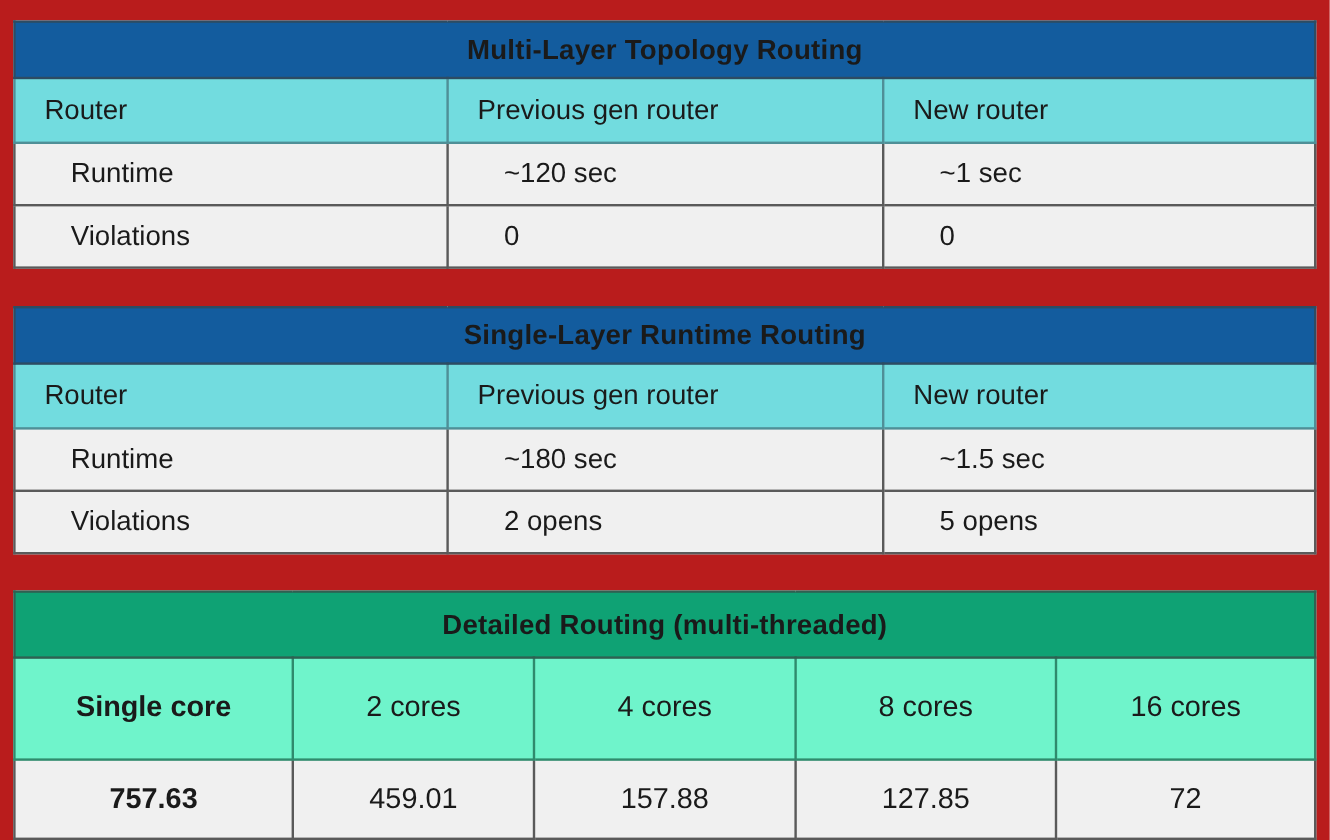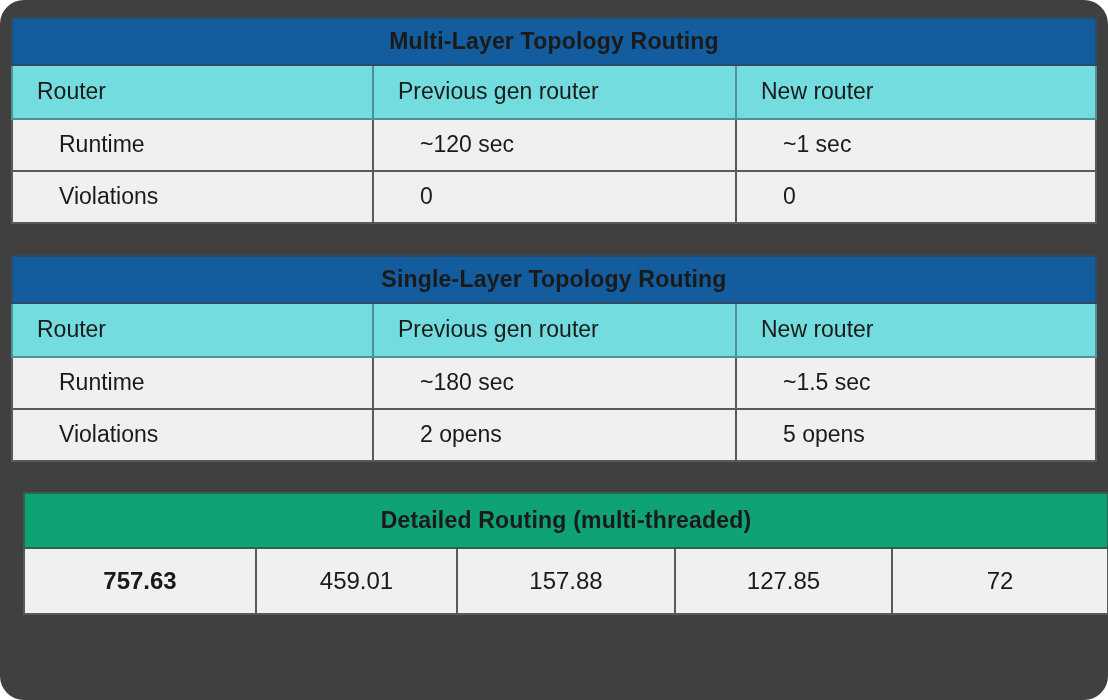--- a/index.html
+++ b/index.html
@@ -12,22 +12,21 @@
     height: 700px;
     overflow: hidden;
     font-family: "Liberation Sans", sans-serif;
     -webkit-font-smoothing: antialiased;
   }
 
   .page {
     position: relative;
     width: 1108px;
     height: 700px;
-    background: #404040;
-    border-radius: 24px;
+    background: #b91c1c;
   }
 
   
   .tbl {
     position: absolute;
     border-collapse: collapse;
     table-layout: fixed;
     background: #f0f0f0;
   }
   .tbl td {
@@ -69,21 +68,21 @@
   .tbl-ab col.c2 { width: 363px; }
   .tbl-ab col.c3 { width: 360px; }
   .tbl-ab tr.r-title td { height: 45px; }
   .tbl-ab tr.r-head  td { height: 52px; }
   .tbl-ab tr.r-data  td { height: 50px; padding-left: 46px; }
 
   #table-multi  { top: 17px;  }
   #table-single { top: 255px; }
 
   
-  #table-detailed { left: 23px; top: 492px; width: 1084px; }
+  #table-detailed { left: 11px; top: 492px; width: 1084px; }
   #table-detailed col.d1 { width: 232px; }
   #table-detailed col.d2 { width: 201px; }
   #table-detailed col.d3 { width: 218px; }
   #table-detailed col.d4 { width: 217px; }
   #table-detailed col.d5 { width: 216px; }
   #table-detailed tr.r-title td { height: 53px; }
   #table-detailed tr.r-head  td { height: 83px; }
   #table-detailed tr.r-data  td { height: 64px; }
   #table-detailed td.center { text-align: center; padding: 0; font-size: 24px; }
   #table-detailed td.bold   { font-weight: bold; }
@@ -122,21 +121,21 @@
   </table>
 
   <table class="tbl tbl-ab" id="table-single">
     <colgroup>
         <col class="c1">
         <col class="c2">
         <col class="c3">
       </colgroup>
     <tbody>
       <tr class="r-title">
-        <td class="title-cell title-blue" colspan="3">Single-Layer Topology Routing</td>
+        <td class="title-cell title-blue" colspan="3">Single-Layer Runtime Routing</td>
       </tr>
       <tr class="r-head subhead-cyan">
         <td>Router</td>
         <td>Previous gen router</td>
         <td>New router</td>
       </tr>
       <tr class="r-data">
         <td>Runtime</td>
         <td>~180 sec</td>
         <td>~1.5 sec</td>
@@ -154,20 +153,27 @@
         <col class="d1">
         <col class="d2">
         <col class="d3">
         <col class="d4">
         <col class="d5">
       </colgroup>
     <tbody>
       <tr class="r-title">
         <td class="title-cell title-green" colspan="5">Detailed Routing (multi-threaded)</td>
       </tr>
+      <tr class="r-head subhead-mint">
+        <td class="center bold">Single core</td>
+        <td class="center">2 cores</td>
+        <td class="center">4 cores</td>
+        <td class="center">8 cores</td>
+        <td class="center">16 cores</td>
+      </tr>
       <tr class="r-data">
         <td class="center bold">757.63</td>
         <td class="center">459.01</td>
         <td class="center">157.88</td>
         <td class="center">127.85</td>
         <td class="center">72</td>
       </tr>
     </tbody>
   </table>
 

